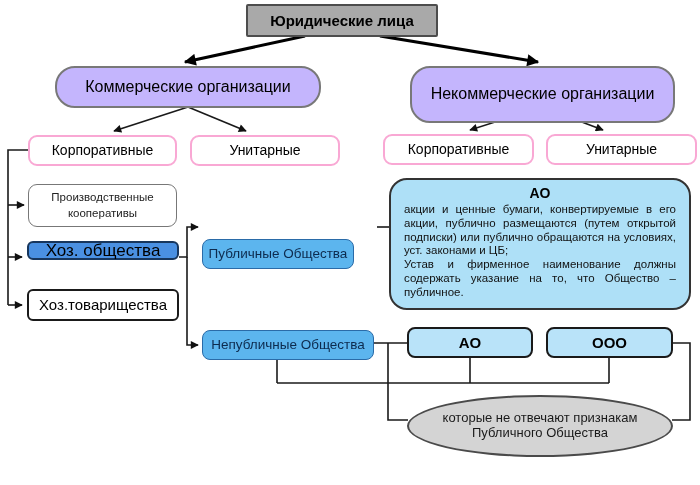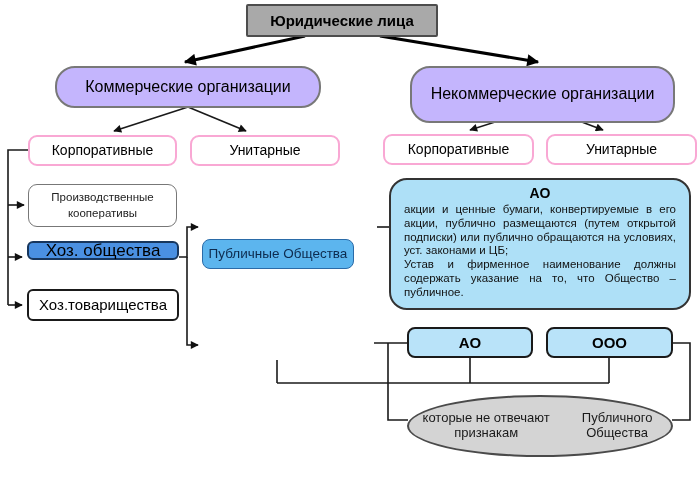--- a/index.html
+++ b/index.html
@@ -19,21 +19,21 @@
   .prodcoop { background:#ffffff; border:1.5px solid #777; border-radius:9px; font-size:11.5px; line-height:1.35; color:#222; padding:2px 18px; }
   .hozob { background:#4a90e2; border:2px solid #17365d; border-radius:6px; font-size:17px; }
   .hoztov{ background:#ffffff; border:2px solid #1a1a1a; border-radius:6px; font-size:15px; }
   .soc   { background:#5cb5ee; border:1.5px solid #2a6ba8; border-radius:8px; font-size:13.5px; color:#0d2b4e; }
   .aoinfo{ background:#aee0f7; border:2px solid #333; border-radius:18px;
            display:block; padding:5px 13px; }
   .ao-title { font-weight:bold; font-size:14px; text-align:center; margin-bottom:2px; }
   .ao-body  { font-size:11.5px; text-align:justify; line-height:1.2; color:#111; }
   .smallbox { background:#b9e3f9; border:2px solid #1a1a1a; border-radius:8px; font-weight:bold; font-size:15px; }
   .note-ellipse { background:#d4d4d4; border:2px solid #4a4a4a; border-radius:50%;
-           flex-direction:row; font-size:13px; color:#1a1a1a; }
+           flex-direction:column; font-size:13px; color:#1a1a1a; }
 </style>
 </head>
 <body>
 
 <div class="canvas">
 
   <svg class="connectors" viewBox="0 0 700 485" xmlns="http://www.w3.org/2000/svg">
     <defs>
       <marker id="arr" viewBox="0 0 10 10" refX="9" refY="5" markerWidth="9" markerHeight="8" markerUnits="userSpaceOnUse" orient="auto">
         <path d="M0,0 L10,5 L0,10 z" fill="#111"></path>
@@ -94,20 +94,21 @@
   <div class="node hoztov" style="left:27px; top:289px; width:152px; height:32px;">Хоз.товарищества</div>
 
   <div class="node soc" style="left:202px; top:212px; width:152px; height:30px;margin-top:27px;">Публичные Общества</div>
 
   <div class="node aoinfo" style="left:389px; top:178px; width:302px; height:132px;">
     <div class="ao-title">АО</div>
     <div class="ao-body">акции и ценные бумаги, конвертируемые в его акции, публично размещаются (путем открытой подписки) или публично обращаются на условиях, уст. законами и ЦБ;</div>
     <div class="ao-body">Устав и фирменное наименование должны содержать указание на то, что Общество – публичное.</div>
   </div>
 
+  <div class="node soc" style="left:202px; top:330px; width:172px; height:30px;">Непубличные Общества</div>
 
   <div class="node smallbox" style="left:407px; top:327px; width:126px; height:31px;">АО</div>
 
   <div class="node smallbox" style="left:546px; top:327px; width:127px; height:31px;">ООО</div>
 
   <div class="node note-ellipse" style="left:407px; top:395px; width:266px; height:62px;">
     <div>которые не отвечают признакам</div>
     <div>Публичного Общества</div>
   </div>
 

